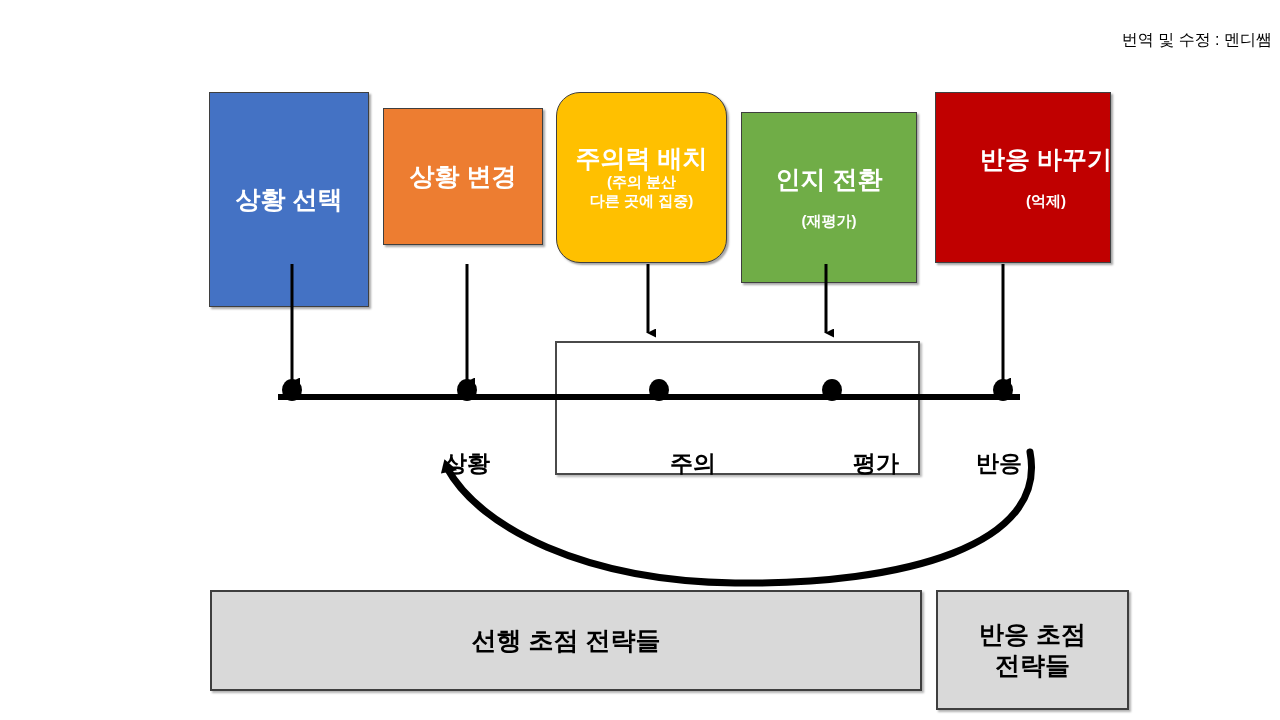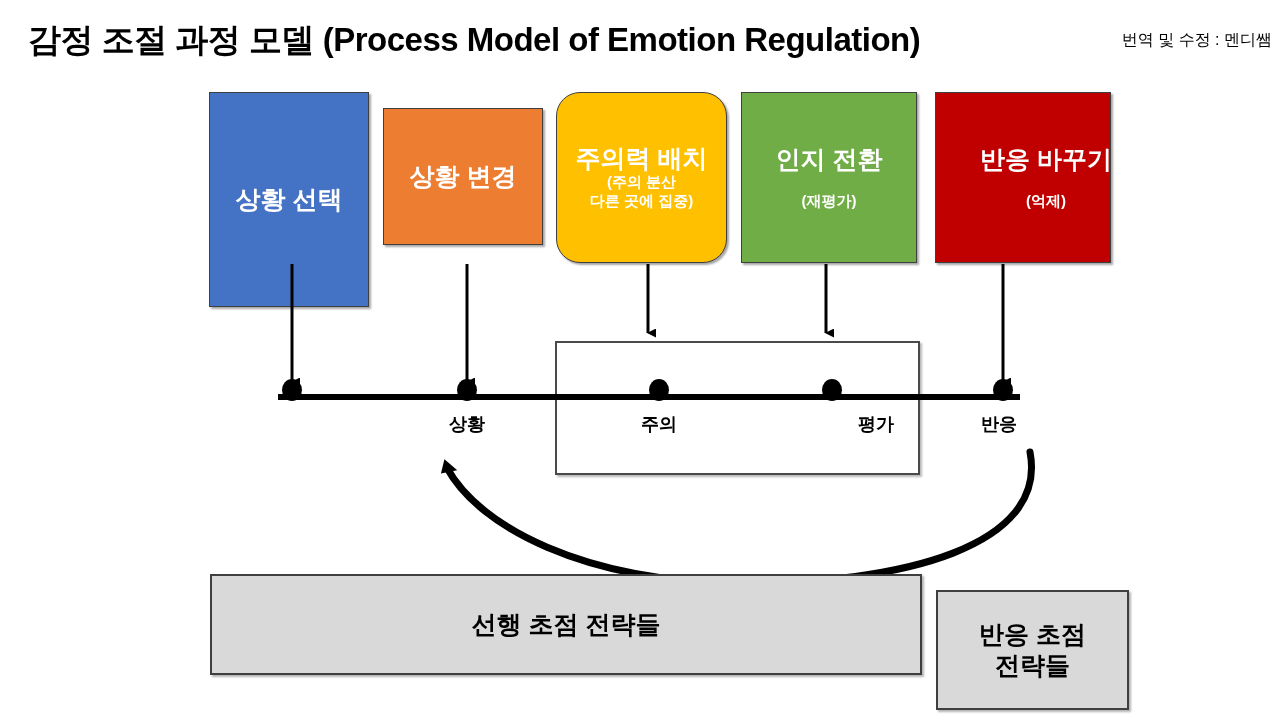--- a/index.html
+++ b/index.html
@@ -95,71 +95,71 @@
     height: 134px;
     box-sizing: border-box;
     background: #ffffff;
     border: 2px solid #4a4a4a;
     box-shadow: 2px 2px 2px rgba(0,0,0,0.28);
   }
 
   
   .node-label {
     position: absolute;
-    font-size: 18px;
+    font-size: 23px;
     font-weight: bold;
     color: #000000;
     white-space: nowrap;
     transform: translateX(-50%);
     text-align: left;
+    margin-top: 36px;
   }
 
   
   .family-box {
     position: absolute;
     box-sizing: border-box;
     background: #d9d9d9;
     border: 2px solid #3f3f3f;
     box-shadow: 2px 2px 2px rgba(0,0,0,0.3);
     display: flex;
     align-items: center;
     justify-content: center;
     text-align: center;
     color: #000000;
     font-size: 25px;
     font-weight: bold;
     line-height: 1.25;
     white-space: pre-line;
   }
-  #family-0 { left:210px; top:574px; width:712px; height:101px; }
+  #family-0 { left:210px; top:590px; width:712px; height:101px; }
   #family-1 { left:936px; top:590px; width:193px; height:120px; }
 </style>
 </head>
 <body>
 
 <div id="canvas">
 
-  <div class="page-title">감정 조절 과정 모델 (Process Model of Emotion Regulation)</div>
   <div class="credit">번역 및 수정 : 멘디쌤</div>
 
   <div class="strategy-box" id="box-0" style="background: rgb(68, 114, 196);">
     <span class="sb-title">상황 선택</span>
   </div>
 
   <div class="strategy-box" id="box-1" style="background: rgb(237, 125, 49);">
     <span class="sb-title">상황 변경</span>
   </div>
 
   <div class="strategy-box" id="box-2" style="background: rgb(255, 192, 0); border-radius: 24px;">
     <span class="sb-title">주의력 배치</span>
     <span class="sb-sub">(주의 분산
 다른 곳에 집중)</span>
   </div>
 
-  <div class="strategy-box" id="box-3" style="background: rgb(112, 173, 71);">
+  <div class="strategy-box" id="box-3" style="background: rgb(112, 173, 71); margin-top: 20px;">
     <span class="sb-title">인지 전환</span>
     <span class="sb-sub big">(재평가)</span>
   </div>
 
   <div class="strategy-box" id="box-4" style="background: rgb(192, 0, 0);">
     <span class="sb-title">반응 바꾸기</span>
     <span class="sb-sub big">(억제)</span>
   </div>
 
   <div class="process-rect"></div>
@@ -189,21 +189,21 @@
       <ellipse cx="467" cy="390" rx="10" ry="11" fill="#000000"></ellipse>
       <ellipse cx="659" cy="390" rx="10" ry="11" fill="#000000"></ellipse>
       <ellipse cx="832" cy="390" rx="10" ry="11" fill="#000000"></ellipse>
       <ellipse cx="1003" cy="390" rx="10" ry="11" fill="#000000"></ellipse>
     </g>
 
     <path d="M1030,452 C1048,545 905,585 735,583 C585,581 480,528 447,468" fill="none" stroke="#000000" stroke-width="7" stroke-linecap="round" marker-end="url(#arrowCurve)"></path>
   </svg>
 
   <div class="node-label" style="left:467px; top:412px;">상황</div>
-  <div class="node-label" style="left:659px; top:412px;">주의</div>
+  <div class="node-label" style="left:693px; top:412px;">주의</div>
   <div class="node-label" style="left:876px; top:412px;">평가</div>
   <div class="node-label" style="left:999px; top:412px;">반응</div>
 
   <div class="family-box" id="family-0">선행 초점 전략들</div>
   <div class="family-box" id="family-1">반응 초점
 전략들</div>
 
 </div>
 
 </body></html>

